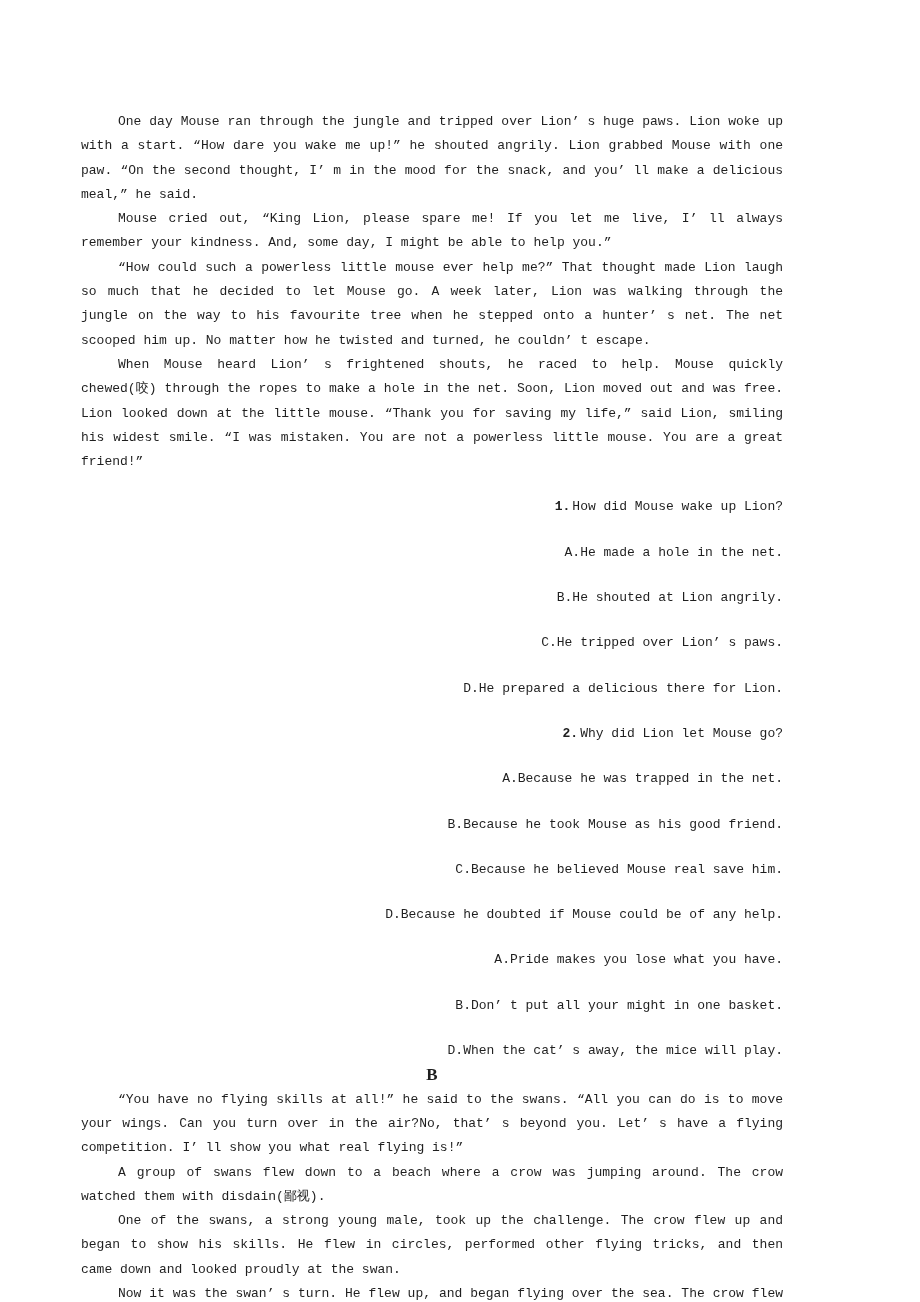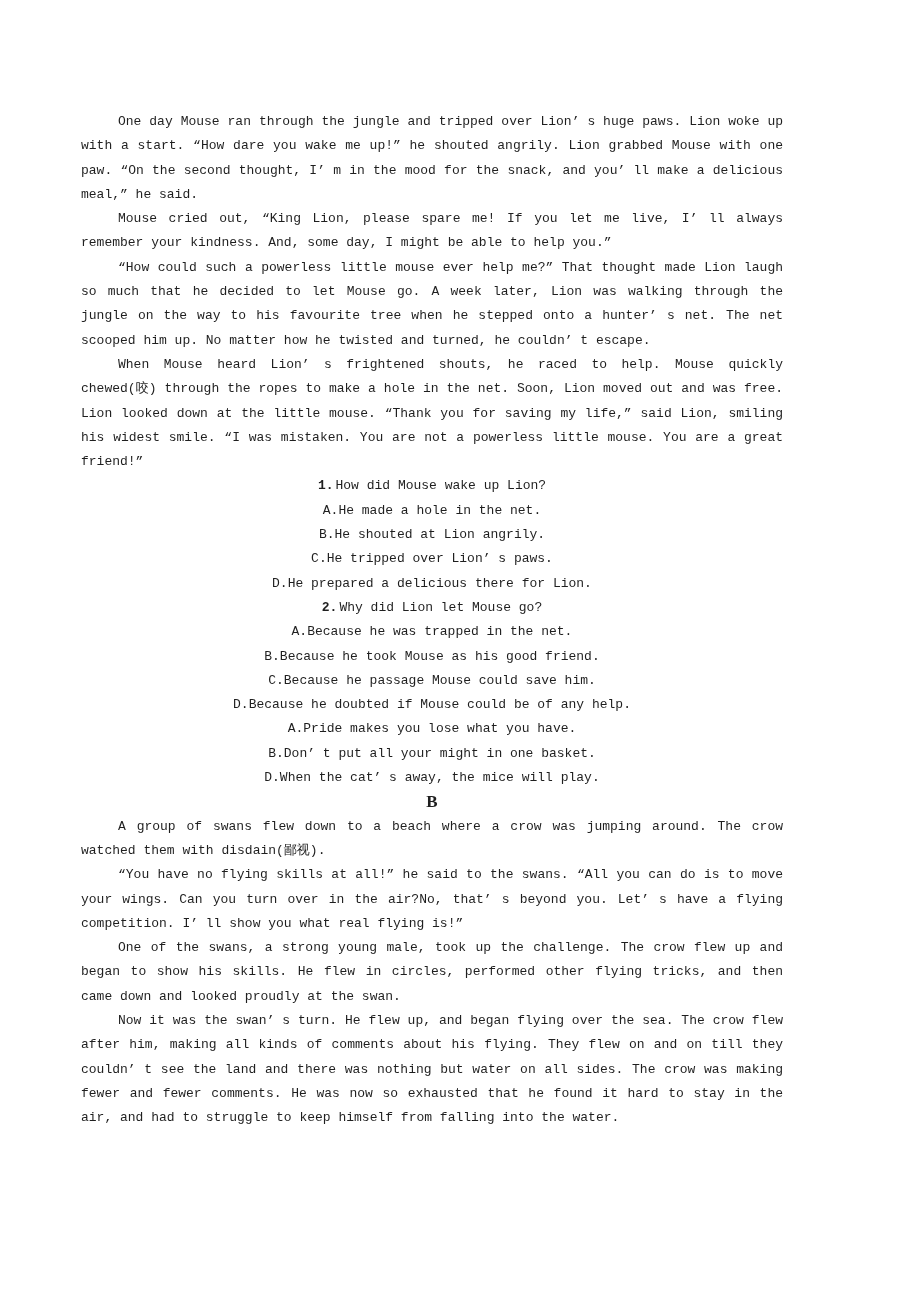--- a/index.html
+++ b/index.html
@@ -25,21 +25,22 @@
     font-size: 13px;
     line-height: 24.3px;
     text-align: justify;
   }
   p.para {
     margin: 0;
     text-indent: 37px;
     text-align: justify;
   }
   .q-line, .opt {
-    text-align: center;
+    text-align: right;
+    margin-top: 21px;
   }
   .q-num {
     font-weight: bold;
     margin-right: 2px;
   }
   .section-label {
     text-align: center;
     font-family: "Liberation Serif", serif;
     font-weight: bold;
     font-size: 17px;
@@ -62,31 +63,31 @@
       <div class="opt">A.He made a hole in the net.</div>
       <div class="opt">B.He shouted at Lion angrily.</div>
       <div class="opt">C.He tripped over Lion’ s paws.</div>
       <div class="opt">D.He prepared a delicious there for Lion.</div>
     </div>
 
     <div class="question">
       <div class="q-line"><span class="q-num">2.</span><span>Why did Lion let Mouse go?</span></div>
       <div class="opt">A.Because he was trapped in the net.</div>
       <div class="opt">B.Because he took Mouse as his good friend.</div>
-      <div class="opt">C.Because he passage Mouse could save him.</div>
+      <div class="opt">C.Because he believed Mouse real save him.</div>
       <div class="opt">D.Because he doubted if Mouse could be of any help.</div>
     </div>
 
     <div class="question">
       <div class="opt">A.Pride makes you lose what you have.</div>
       <div class="opt">B.Don’ t put all your might in one basket.</div>
       <div class="opt">D.When the cat’ s away, the mice will play.</div>
     </div>
 
     <div class="section-label">B</div>
 
+    <p class="para">“You have no flying skills at all!” he said to the swans. “All you can do is to move your wings. Can you turn over in the air?No, that’ s beyond you. Let’ s have a flying competition. I’ ll show you what real flying is!”</p>
     <p class="para">A group of swans flew down to a beach where a crow was jumping around. The crow watched them with disdain(鄙视).</p>
-    <p class="para">“You have no flying skills at all!” he said to the swans. “All you can do is to move your wings. Can you turn over in the air?No, that’ s beyond you. Let’ s have a flying competition. I’ ll show you what real flying is!”</p>
     <p class="para">One of the swans, a strong young male, took up the challenge. The crow flew up and began to show his skills. He flew in circles, performed other flying tricks, and then came down and looked proudly at the swan.</p>
     <p class="para">Now it was the swan’ s turn. He flew up, and began flying over the sea. The crow flew after him, making all kinds of comments about his flying. They flew on and on till they couldn’ t see the land and there was nothing but water on all sides. The crow was making fewer and fewer comments. He was now so exhausted that he found it hard to stay in the air, and had to struggle to keep himself from falling into the water.</p>
 
   </div>
 </div>
 
 </body></html>

